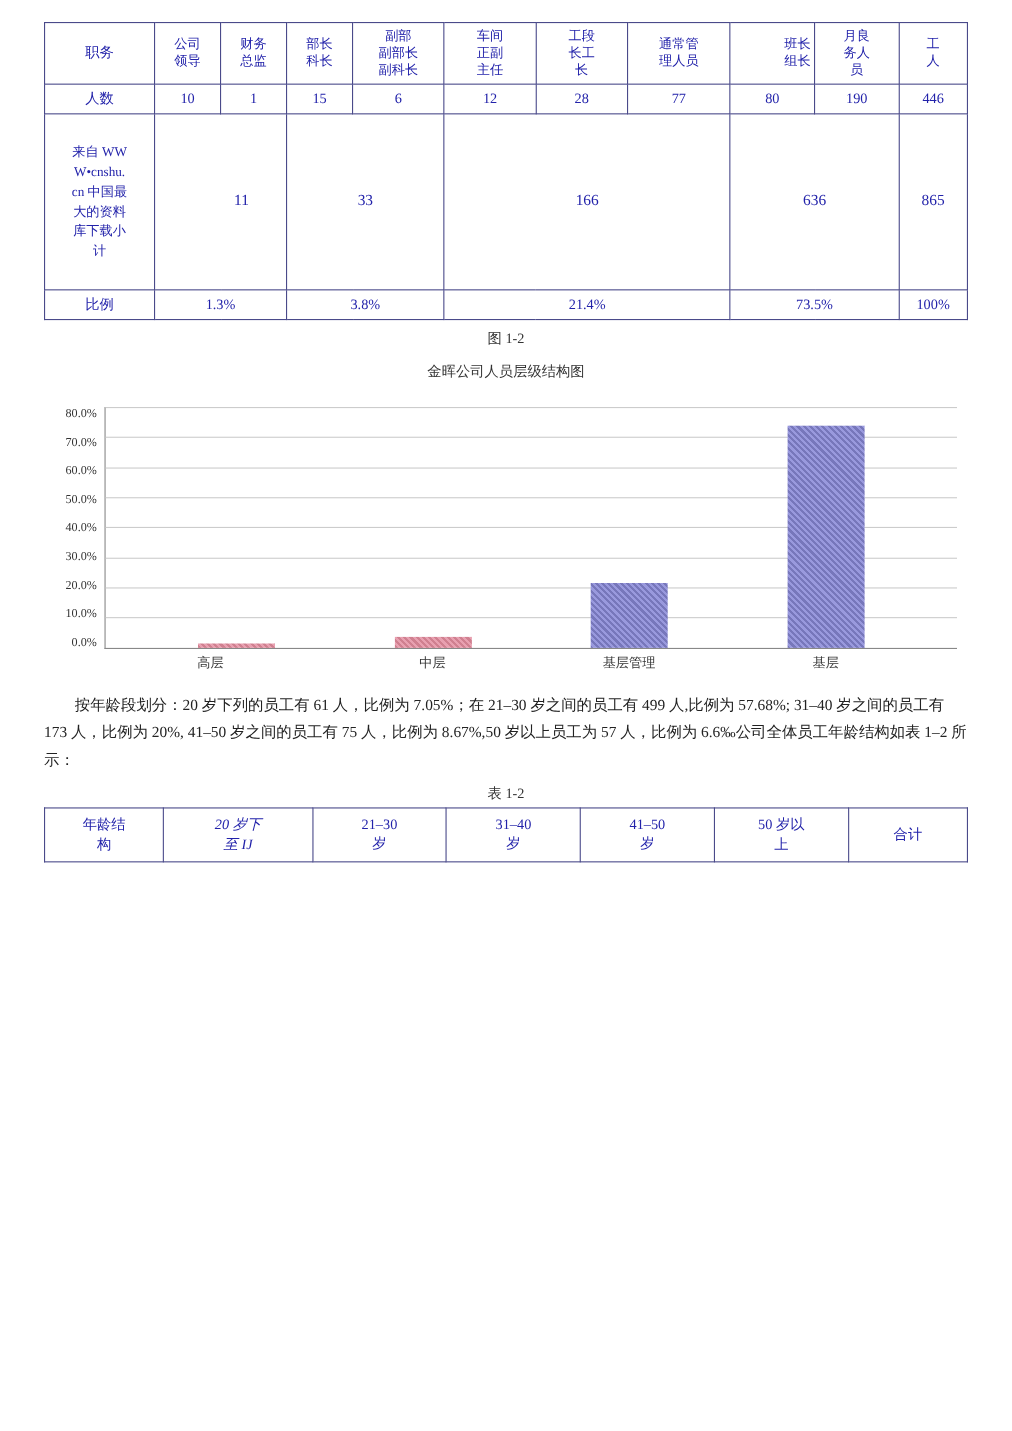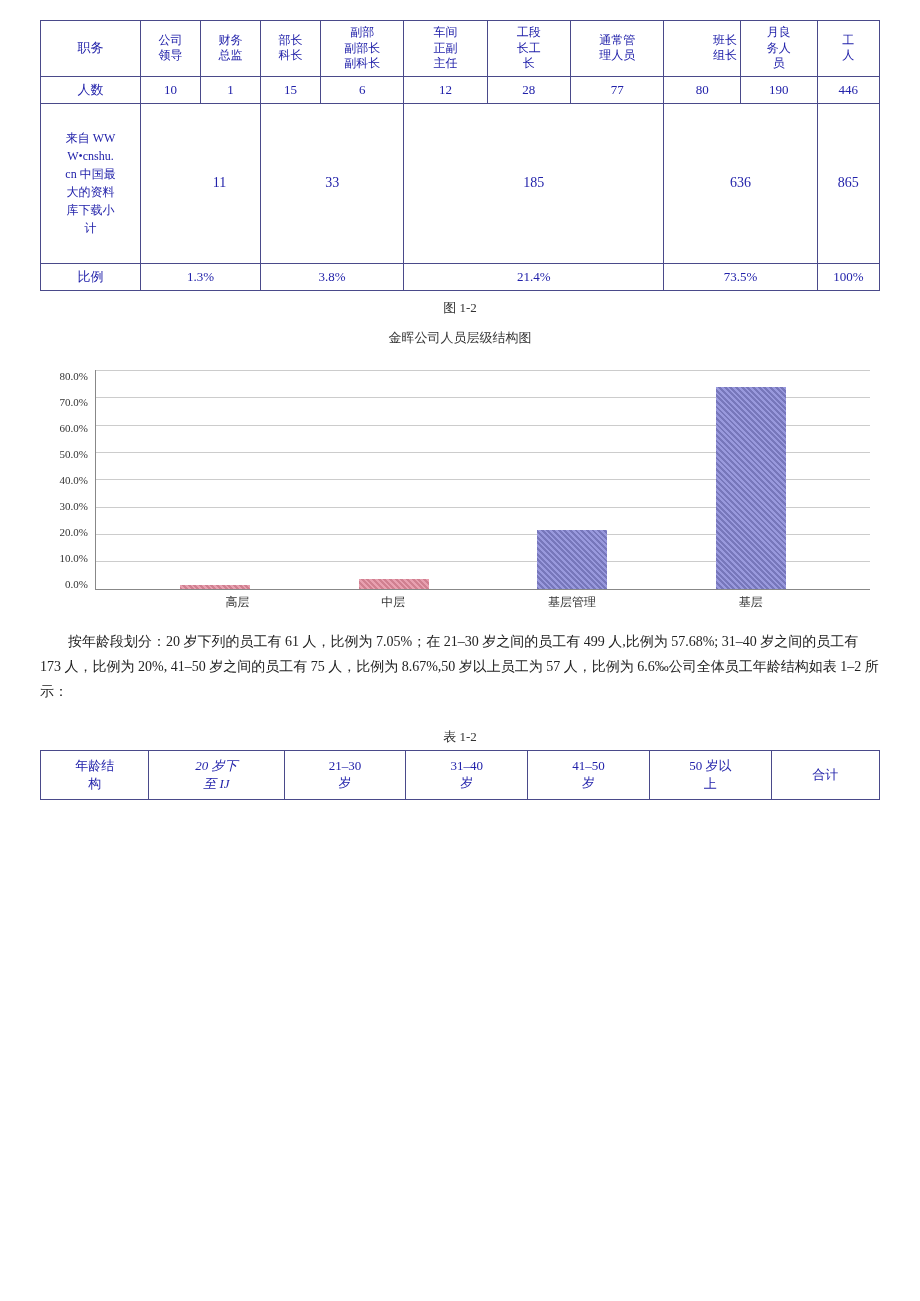--- a/index.html
+++ b/index.html
@@ -49,21 +49,21 @@
       font-size: 13px;
       margin-bottom: 23px;
       color: #333;
     }
 
     
     .paragraph {
       text-indent: 2em;
       font-size: 14px;
       line-height: 1.8;
-      margin-bottom: 24px;
+      margin-bottom: 8px;
       color: #222;
     }
 
     
     .table-label {
       text-align: center;
       font-size: 13px;
       margin-bottom: 4px;
       color: #333;
     }
@@ -111,21 +111,21 @@
       <td>77</td>
       <td>80</td>
       <td>190</td>
       <td>446</td>
     </tr>
 
     <tr style="height:160px;">
       <td style="font-size:12px; line-height:1.5;">来自 WW<br>W•cnshu.<br>cn 中国最<br>大的资料<br>库下载小<br>计</td>
       <td colspan="2" style="font-size:14px;padding-left:41px;">11</td>
       <td colspan="2" style="font-size:14px;">33</td>
-      <td colspan="3" style="font-size:14px;">185</td>
+      <td colspan="3" style="font-size:14px;">166</td>
       <td colspan="2" style="font-size:14px;">636</td>
       <td style="font-size:14px;">865</td>
     </tr>
 
     <tr>
       <td>比例</td>
       <td colspan="2">1.3%</td>
       <td colspan="2">3.8%</td>
       <td colspan="3">21.4%</td>
       <td colspan="2">73.5%</td>
@@ -171,21 +171,21 @@
         <div style="width:70px; height:10px; background: repeating-linear-gradient(45deg,#d08090,#d08090 2px,#e8a0b0 2px,#e8a0b0 4px);"></div>
 
         <div style="width:70px; height:59px; background: repeating-linear-gradient(45deg,#7777bb,#7777bb 2px,#9999dd 2px,#9999dd 4px);"></div>
 
         <div style="width:70px; height:202px; background: repeating-linear-gradient(45deg,#7777bb,#7777bb 2px,#9999dd 2px,#9999dd 4px);"></div>
       </div>
     </div>
   </div>
 
   <div style="display:flex; justify-content:space-around; margin-left:55px; margin-right:10px; padding:0 30px; font-size:12px; margin-top:4px;">
-    <span style="width:70px; text-align:right;">高层</span>
+    <span style="width:70px; text-align:left;">高层</span>
     <span style="width:70px; text-align:center;">中层</span>
     <span style="width:70px; text-align:center;">基层管理</span>
     <span style="width:70px; text-align:center;">基层</span>
   </div>
 </div>
 
 <p class="paragraph">
   按年龄段划分：20 岁下列的员工有 61 人，比例为 7.05%；在 21–30 岁之间的员工有 499 人,比例为 57.68%; 31–40 岁之间的员工有 173 人，比例为 20%, 41–50 岁之间的员工有 75 人，比例为 8.67%,50 岁以上员工为 57 人，比例为 6.6‰公司全体员工年龄结构如表 1–2 所示：
 </p>
 

